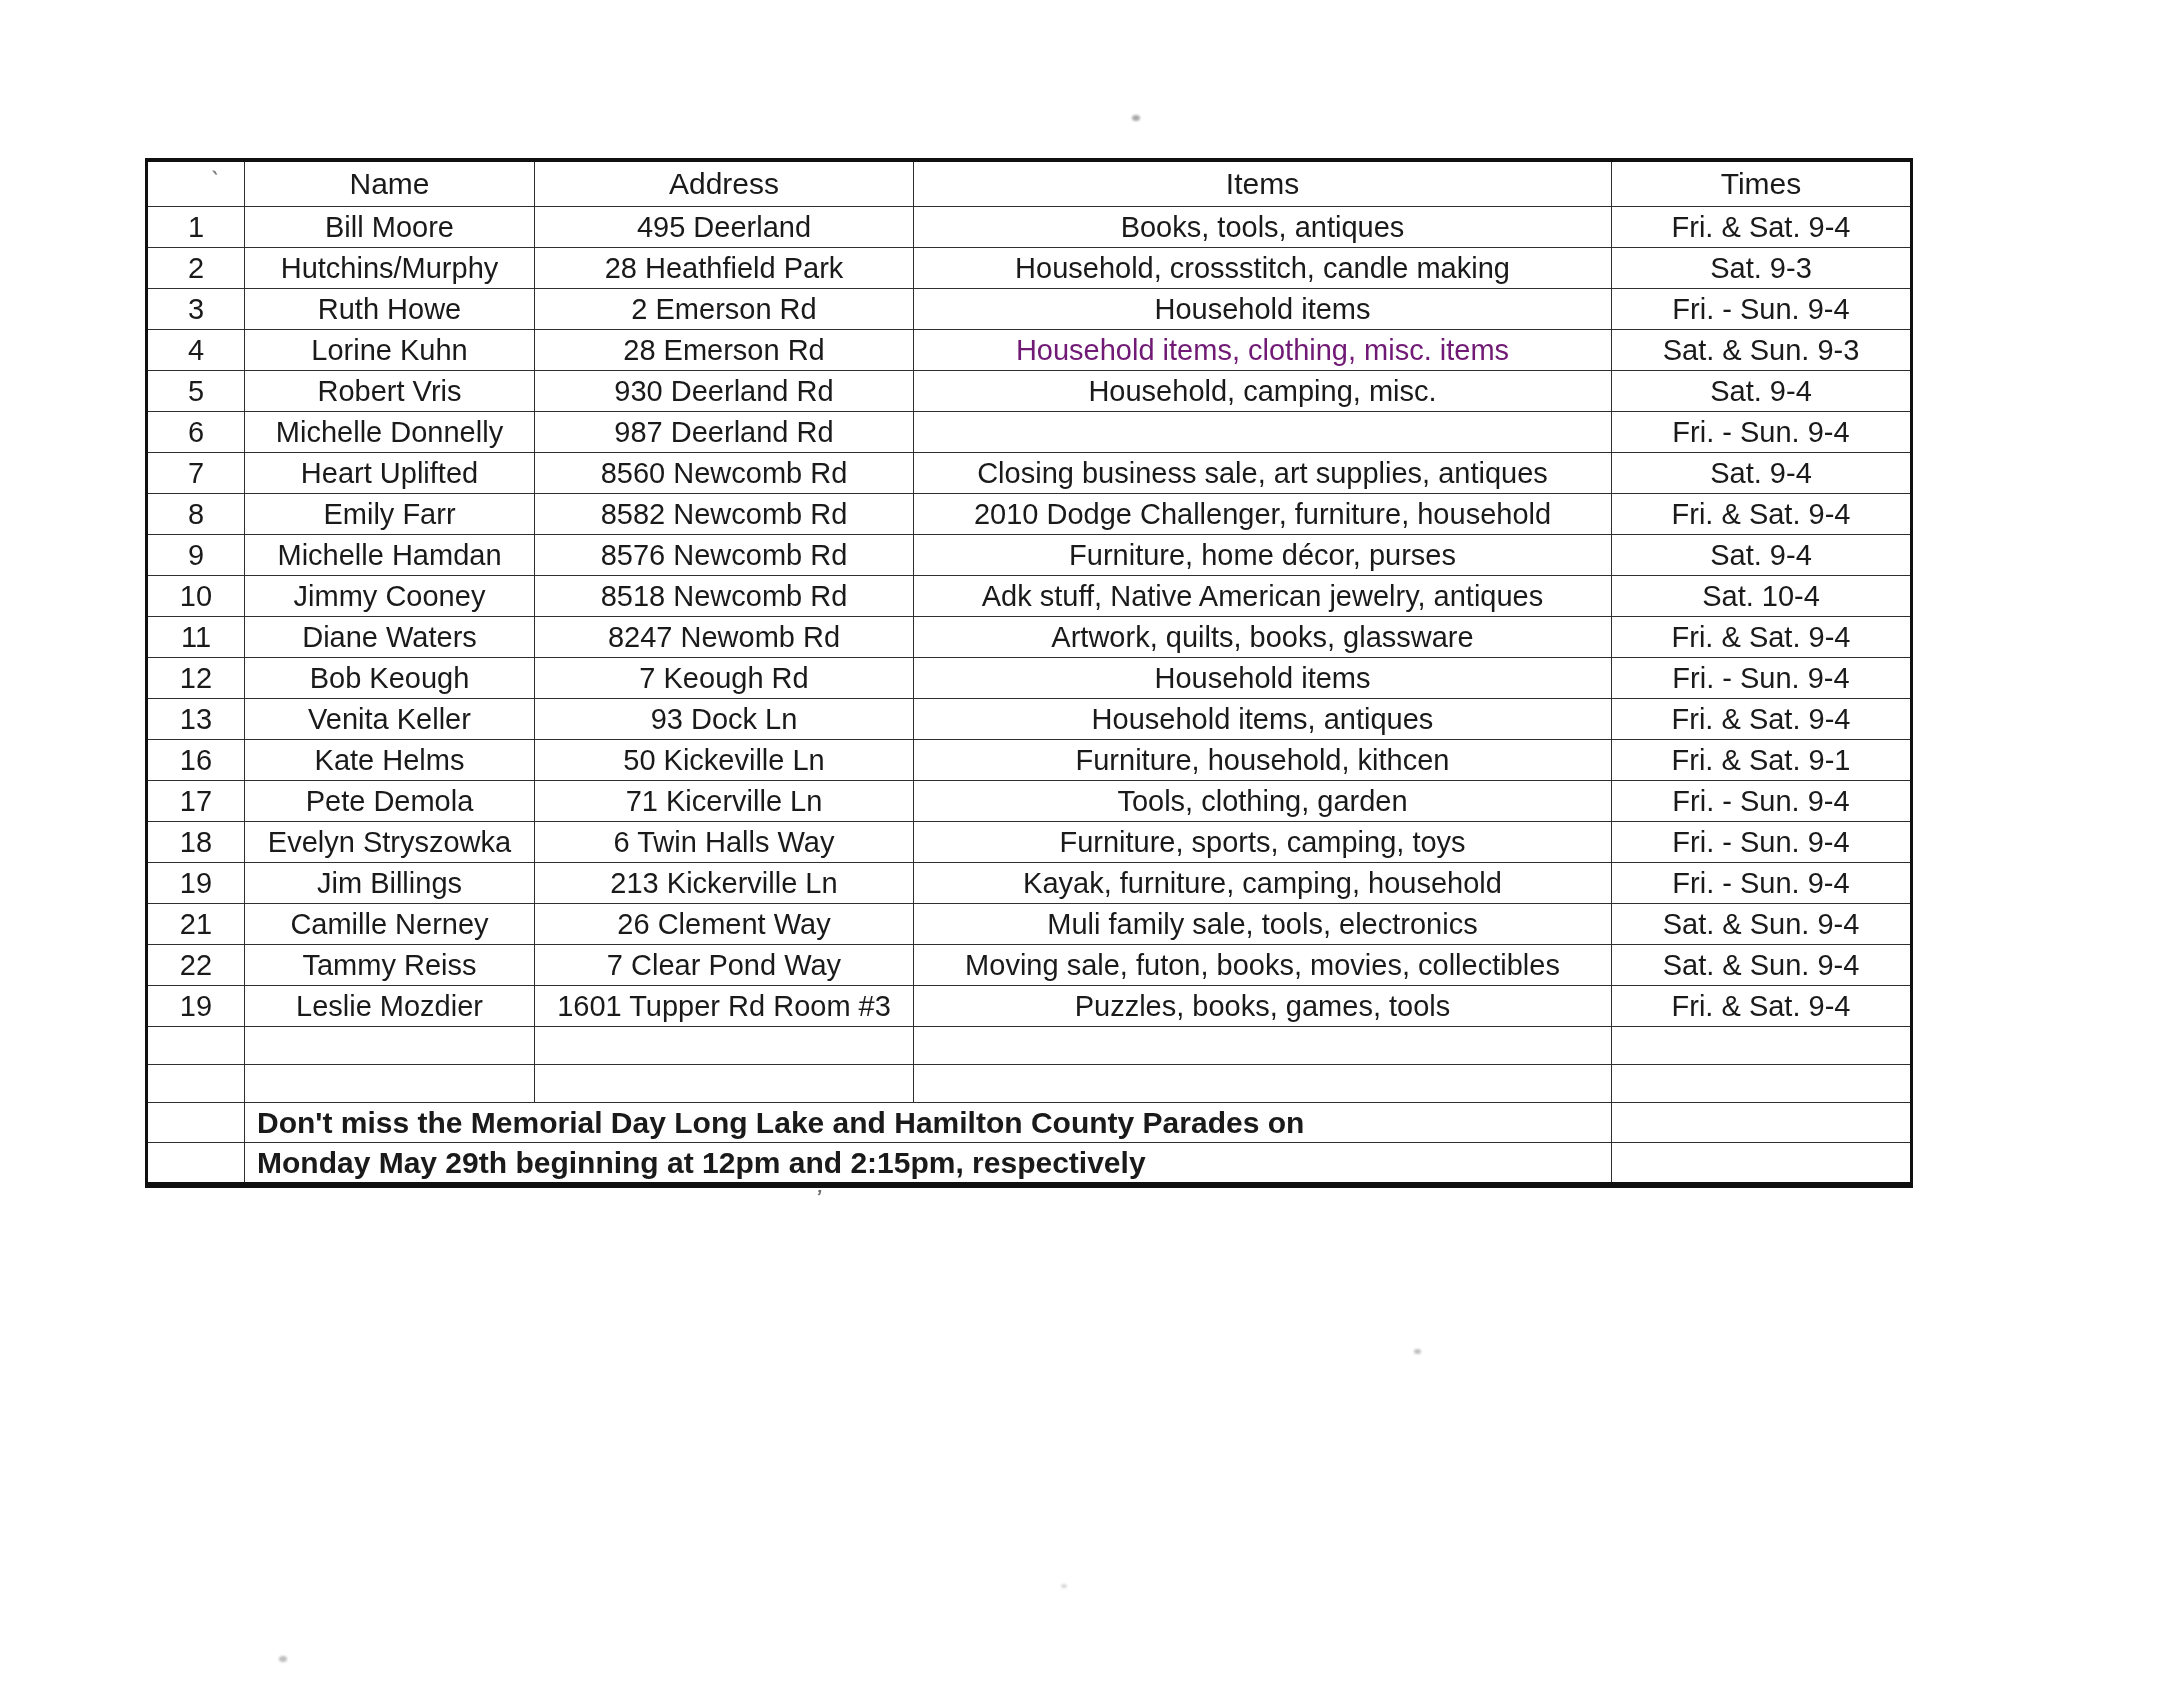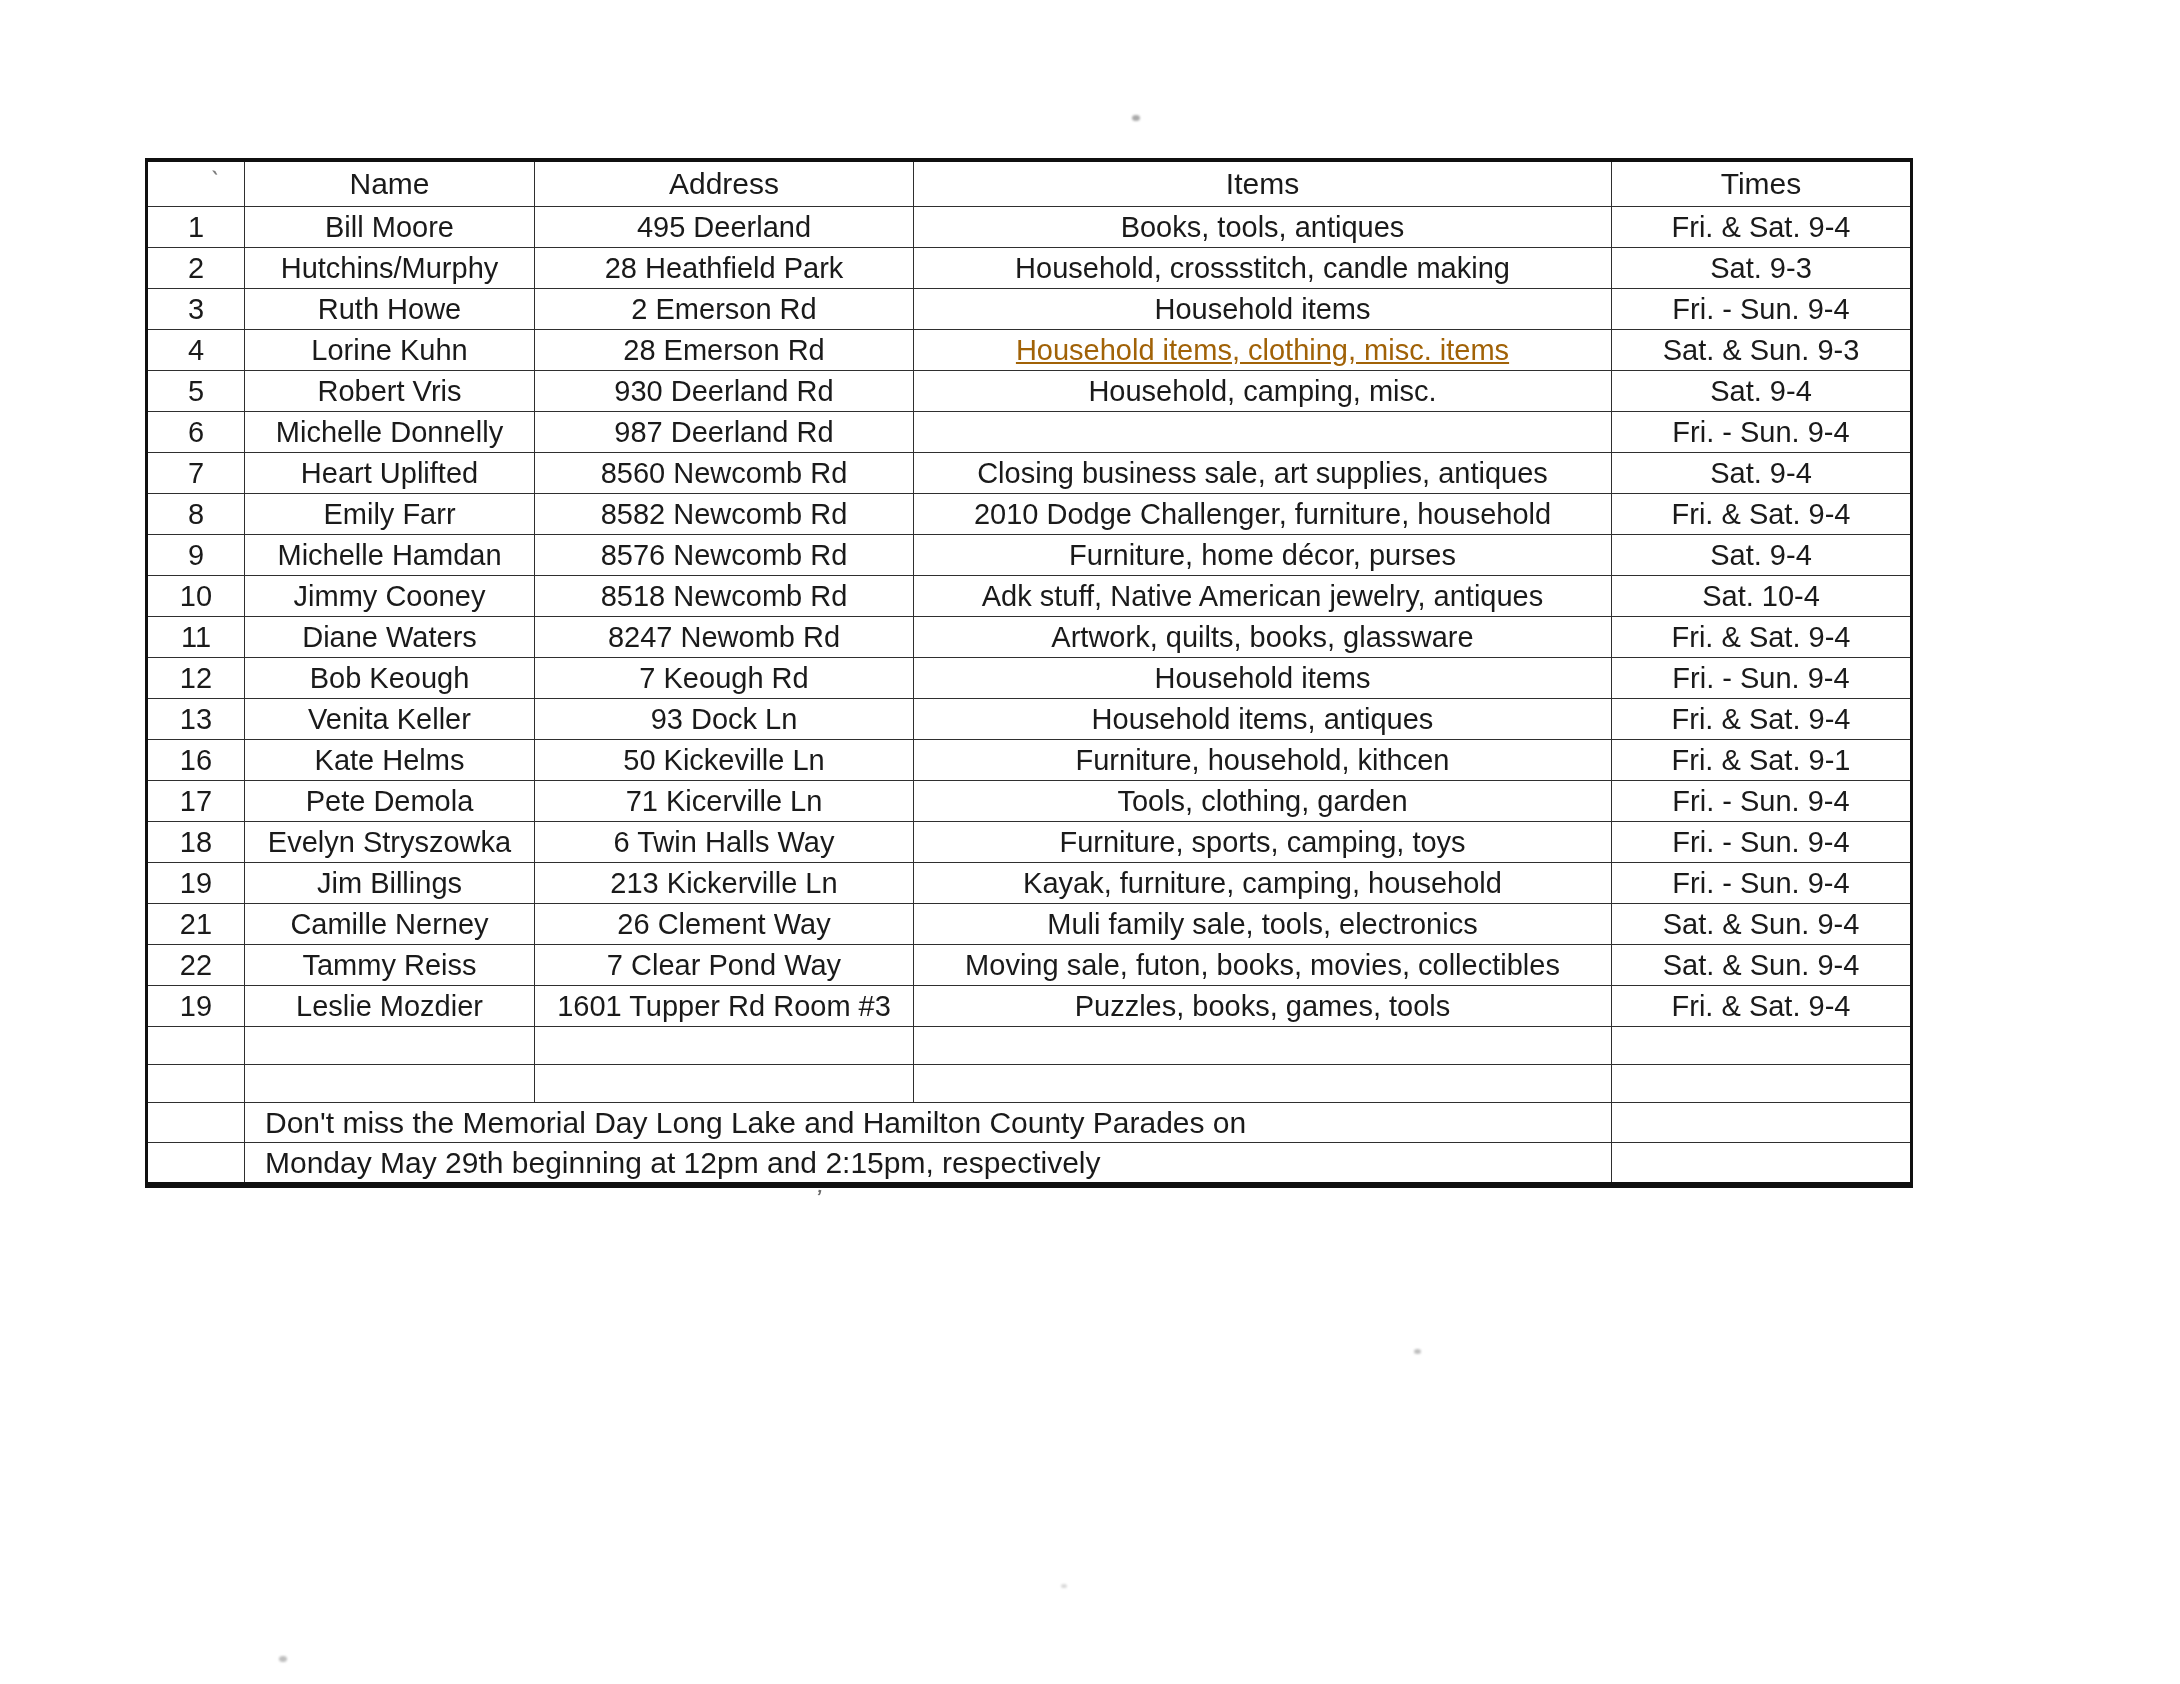--- a/index.html
+++ b/index.html
@@ -40,29 +40,29 @@
     white-space: nowrap;
     overflow: hidden;
     color: var(--ink, #1a1a1a);
   }
   .sale-table thead td {
     font-weight: normal;
     height: 44px;
     font-size: 30px;
   }
   
-  #data-rows tr:nth-child(4) td:nth-child(4) { color: #a16207; text-decoration: underline; }
+  #data-rows tr:nth-child(4) td:nth-child(4) { color: #701a75; }
   
   .sale-table tr.empty-row td { height: 37px; }
   
   .sale-table tfoot td { height: 39px; }
   .sale-table tfoot td.note-cell {
-    font-weight: normal;
+    font-weight: bold;
     text-align: left;
-    padding-left: 20px;
+    padding-left: 12px;
     font-size: 30px;
   }
   
   .speck {
     position: absolute;
     border-radius: 50%;
     background: rgba(40, 40, 40, 0.4);
     filter: blur(0.9px);
   }
   .tickmark {

